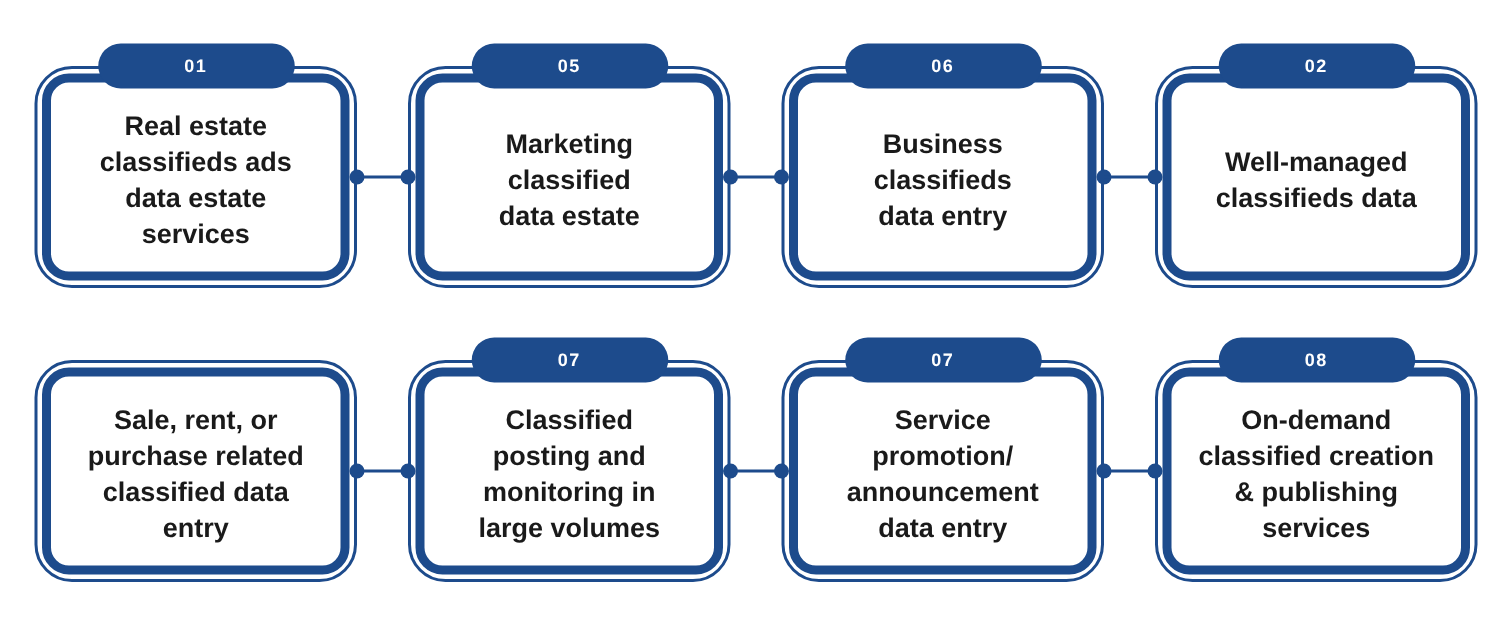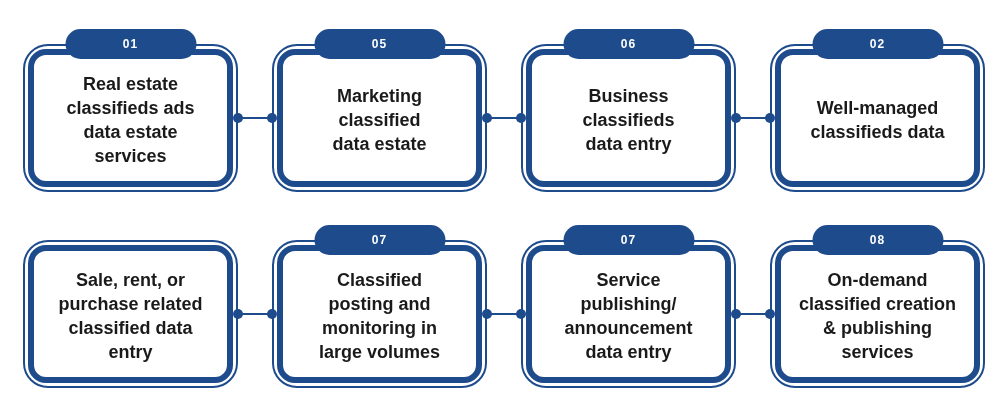--- a/index.html
+++ b/index.html
@@ -184,21 +184,21 @@
     </div>
     <div class="badge">
       <span class="badge-num">07</span>
     </div>
   </div>
 
   <div class="cell c2 r1">
     <div class="box">
       <div class="box-inner">
         <div class="label">Service
-publishing/
+promotion/
 announcement
 data entry</div>
       </div>
     </div>
     <div class="badge">
       <span class="badge-num">07</span>
     </div>
   </div>
 
   <div class="cell c3 r1">

